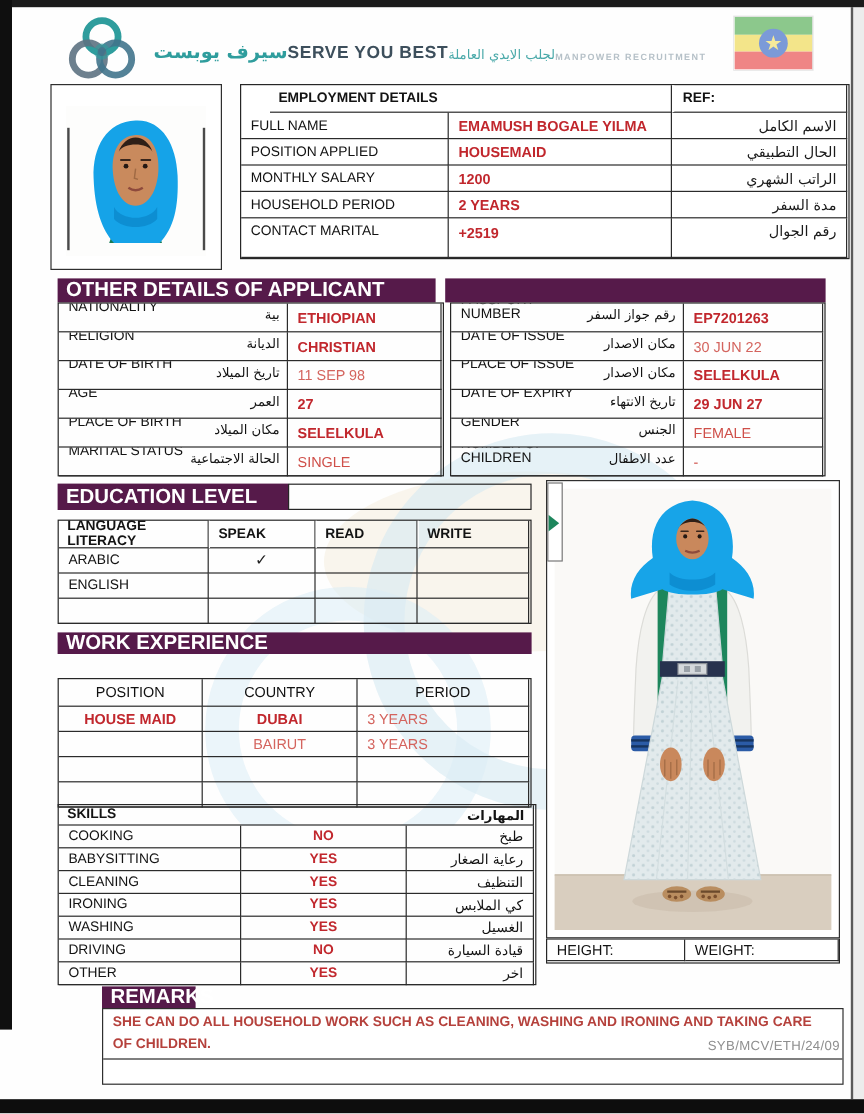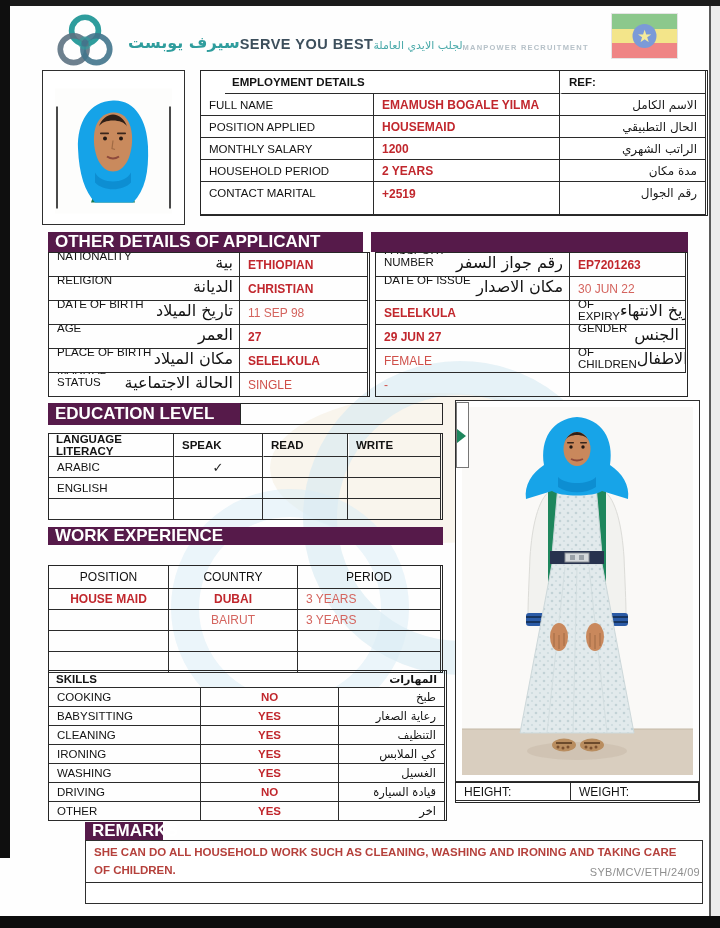--- a/index.html
+++ b/index.html
@@ -44,21 +44,21 @@
   #emp .refcell { border-left:2px solid #fff; }
   .arlab { font-size:12px; color:#1a1a1a; }
 
   
   .od-head { position:absolute; top:232px; height:20px; z-index:2; }
   #odh-l { left:48px; width:315px; }
   #odh-r { left:371px; width:317px; }
   #od-left  { left:48px;  top:252px; width:322px; height:145px; grid-template-columns:191px 128px; grid-template-rows:repeat(6,24px); }
   #od-right { left:375px; top:252px; width:313px; height:145px; grid-template-columns:194px 116px; grid-template-rows:repeat(6,24px); }
   .lblmix { justify-content:space-between; padding:0 6px 17px 8px; overflow:hidden; }
-  .lblmix .ar { font-size:16px; white-space:nowrap;margin-top:13px; }
+  .lblmix .ar { font-size:11px; white-space:nowrap;margin-top:13px; }
 
   
   .edu-tab { position:absolute; left:48px; top:403px; width:192px; height:22px; z-index:2; }
   .edu-box { position:absolute; left:240px; top:403px; width:203px; height:22px; border:1.5px solid #262626; z-index:2; }
 
   
   #lang { left:48px; top:433px; width:395px; height:87px; grid-template-columns:125px 89px 85px 93px; grid-template-rows:23px 21px 21px 21px; }
   #lang .phead { border-bottom:1px solid #2b2b2b; }
   #lang .phead + .phead { border-left:1.5px solid #fff; }
   .check { font-size:13px; color:#222; font-family:"DejaVu Sans",sans-serif; }
@@ -154,21 +154,21 @@
     <div class="cell padl">POSITION APPLIED</div>
     <div class="cell padl val">HOUSEMAID</div>
     <div class="cell padr ar arlab">الحال التطبيقي</div>
 
     <div class="cell padl">MONTHLY SALARY</div>
     <div class="cell padl val">1200</div>
     <div class="cell padr ar arlab">الراتب الشهري</div>
 
     <div class="cell padl">HOUSEHOLD PERIOD</div>
     <div class="cell padl val">2 YEARS</div>
-    <div class="cell padr ar arlab">مدة مكان</div>
+    <div class="cell padr ar arlab">مدة السفر</div>
 
     <div class="cell padl" style="align-items:flex-start;padding-top:5px;">CONTACT MARITAL</div>
     <div class="cell padl val" style="align-items:flex-start;padding-top:5px;">+2519</div>
     <div class="cell padr ar arlab" style="align-items:flex-start;padding-top:4px;">رقم الجوال</div>
   </div>
 
   <div id="odh-l" class="od-head phead">OTHER DETAILS OF APPLICANT</div>
   <div id="odh-r" class="od-head phead"></div>
 
   <div id="od-left" class="grid">
@@ -208,20 +208,24 @@
     <div class="cell lblmix">
         <span>PASSPORT NUMBER</span>
         <span class="ar">رقم جواز السفر</span>
       </div>
     <div class="cell padl val">EP7201263</div>
     <div class="cell lblmix">
         <span>DATE OF ISSUE</span>
         <span class="ar">مكان الاصدار</span>
       </div>
     <div class="cell padl val lt">30 JUN 22</div>
+    <div class="cell lblmix">
+        <span>PLACE OF ISSUE</span>
+        <span class="ar">مكان الاصدار</span>
+      </div>
     <div class="cell padl val">SELELKULA</div>
     <div class="cell lblmix">
         <span>DATE OF EXPIRY</span>
         <span class="ar">تاريخ الانتهاء</span>
       </div>
     <div class="cell padl val">29 JUN 27</div>
     <div class="cell lblmix">
         <span>GENDER</span>
         <span class="ar">الجنس</span>
       </div>

